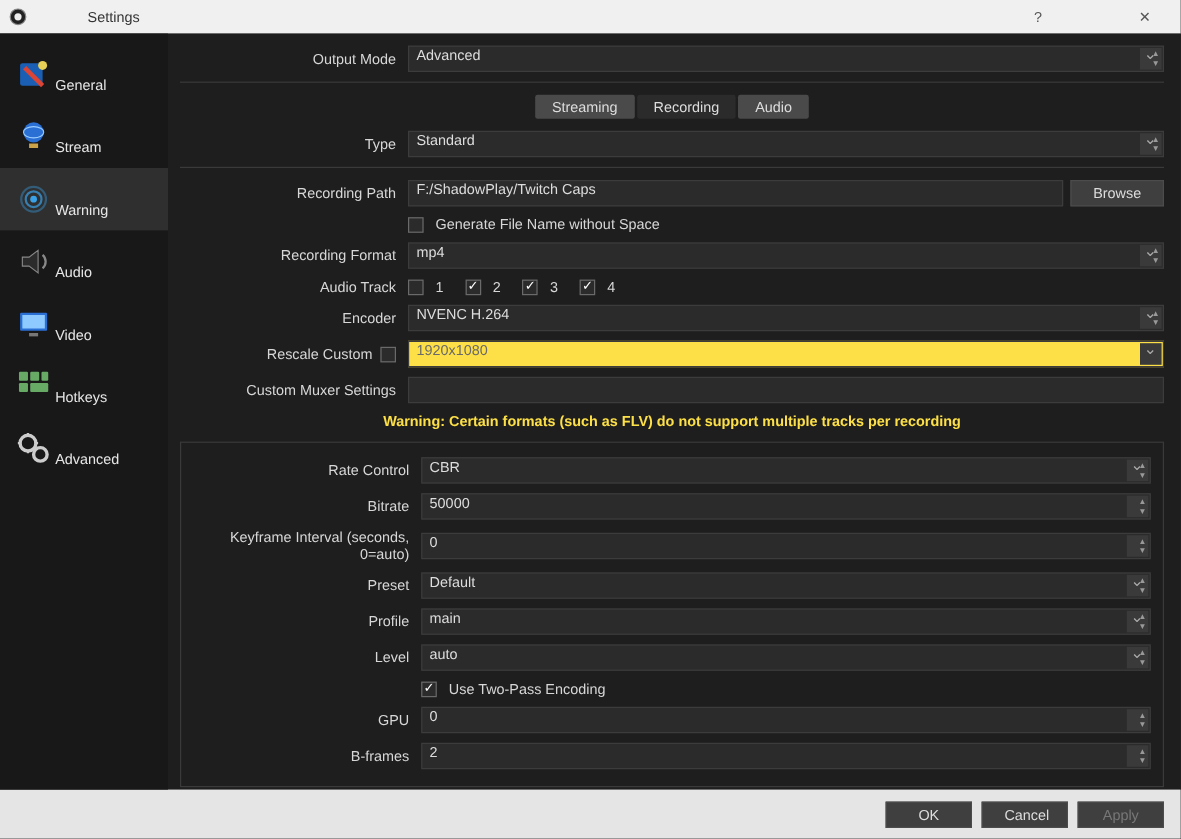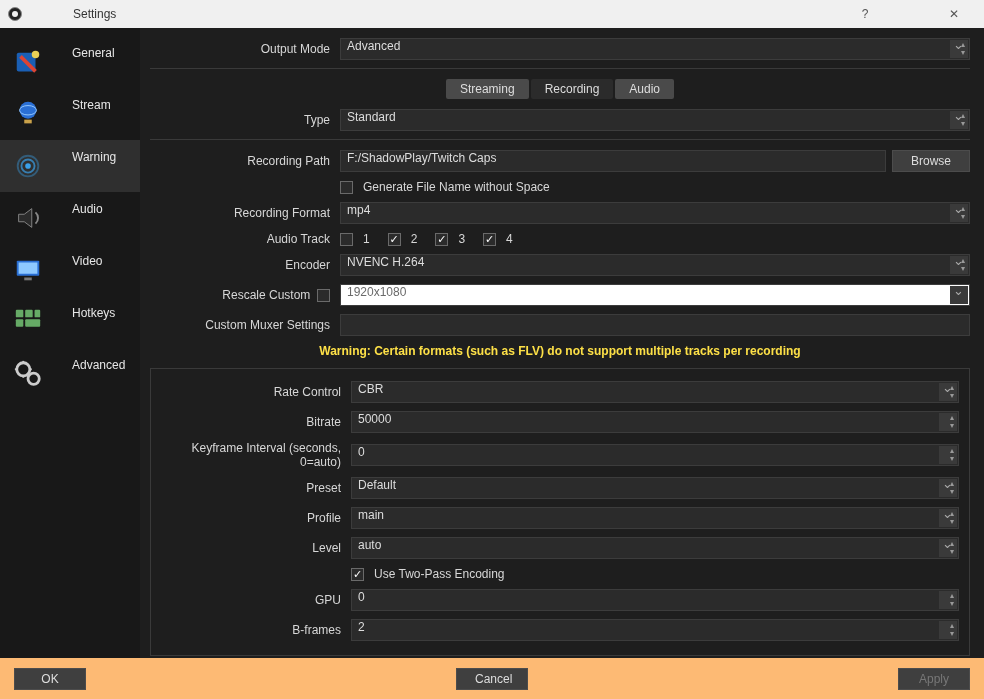--- a/index.html
+++ b/index.html
@@ -9,21 +9,21 @@
 .titlebar { height:28px; background:#f0f0f0; display:flex; align-items:center; padding:0 8px; color:#333;gap:45px; }
 .titlebar .title { margin-left:6px; flex:1; }
 .titlebar .tbtn { width:44px; text-align:center; cursor:pointer; color:#555; }
 .obs-logo { width:14px; height:14px; border-radius:50%; background:#222; border:1px solid #888; position:relative; }
 .obs-logo::after { content:""; position:absolute; inset:3px; border-radius:50%; background:#eee; }
 
 .shell { display:flex; height:630px; background:#1e1e1e; }
 
 
 .sidebar { width:140px; background:#181818; padding-top:8px; }
-.sb-item { display:flex; align-items:flex-start; gap:28px; padding:10px 12px; cursor:pointer; }
+.sb-item { display:flex; align-items:flex-end; gap:2px; padding:10px 12px; cursor:pointer; }
 .sb-item.selected { background:#2f2f2f; }
 .sb-item .lbl { color:#e6e6e6; }
 .sb-icon { width:32px; height:32px; display:flex; align-items:center; justify-content:center; }
 
 
 .main { flex:1; padding:10px 14px 0 10px; overflow:auto; }
 .row { display:flex; align-items:center; margin-bottom:8px;justify-content:flex-end; }
 .row .lab { width:190px; text-align:right; padding-right:10px; color:#d7d7d7; }
 .row .ctl { flex:1; display:flex; align-items:center; gap:6px; }
 hr.sep { border:0; border-top:1px solid #3a3a3a; margin:6px 0 10px; }
@@ -35,35 +35,35 @@
 
 
 .select, .input { background:#2b2b2b; border:1px solid #3c3c3c; color:#ddd; height:22px; padding:0 6px; width:100%; position:relative; }
 .select { padding-right:22px; }
 .spin, .combo-spin { position:relative; }
 .spin::after, .select::after, .combo-spin::after { content:""; position:absolute; right:1px; top:1px; bottom:1px; width:18px; background:#3a3a3a; pointer-events:none; }
 .select::before { content:"⌄"; position:absolute; right:5px; top:-2px; color:#aaa; z-index:1; font-size:13px; }
 .spin .caret, .combo-spin .caret { position:absolute; right:4px; color:#999; z-index:1; font-size:8px; line-height:8px; }
 .spin .caret.up, .combo-spin .caret.up { top:2px; }
 .spin .caret.dn, .combo-spin .caret.dn { bottom:2px; }
-.input.disabled { color:#6a6a6a; background:#ffffff; }
+.input.disabled { color:#6a6a6a; background:#fde047; }
 
 .btn { background:#3f3f3f; border:1px solid #4c4c4c; color:#ddd; height:22px; padding:0 18px; cursor:pointer; }
 .btn.disabled { color:#777; }
 
 .chk { width:13px; height:13px; background:#2b2b2b; border:1px solid #6a6a6a; display:inline-flex; align-items:center; justify-content:center; cursor:pointer; color:#fff; font-size:11px; line-height:1; }
 .chk.on::before { content:"✓"; }
 .chklbl { margin-left:4px; margin-right:12px; }
 
 .warn { color:#fde047; text-align:center; margin:4px 0 10px; font-weight:600; }
 
 .panel { border:1px solid #3a3a3a; padding:12px 10px 14px; }
 
 
-.footer { height:41px; display:flex; justify-content:space-between; align-items:center; gap:25px; padding:0 14px; background:#fdba74; }
+.footer { height:41px; display:flex; justify-content:flex-end; align-items:center; gap:8px; padding:0 14px; background:#e5e5e5; }
 .footer .btn { width:72px; text-align:center; }
 
 
 .sb-icon svg { width:30px; height:30px; }
 </style>
 </head>
 <body>
 
 <div class="titlebar">
   <div class="obs-logo"></div>

